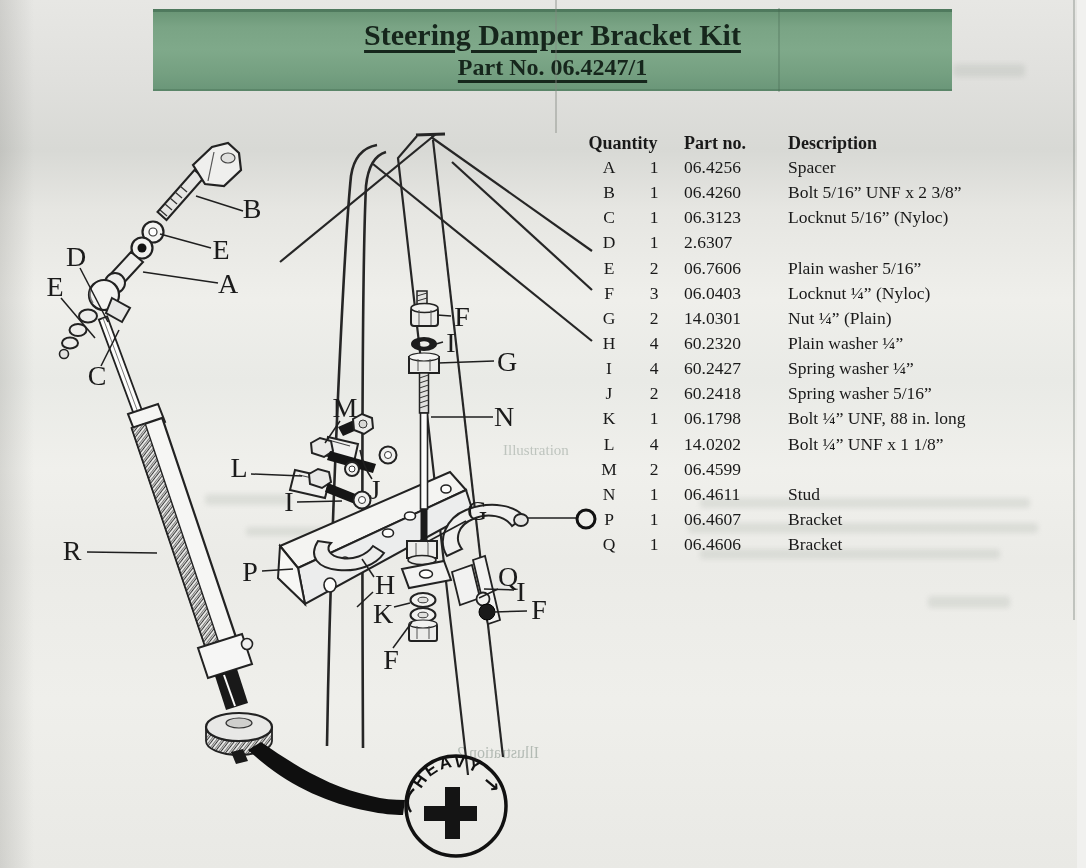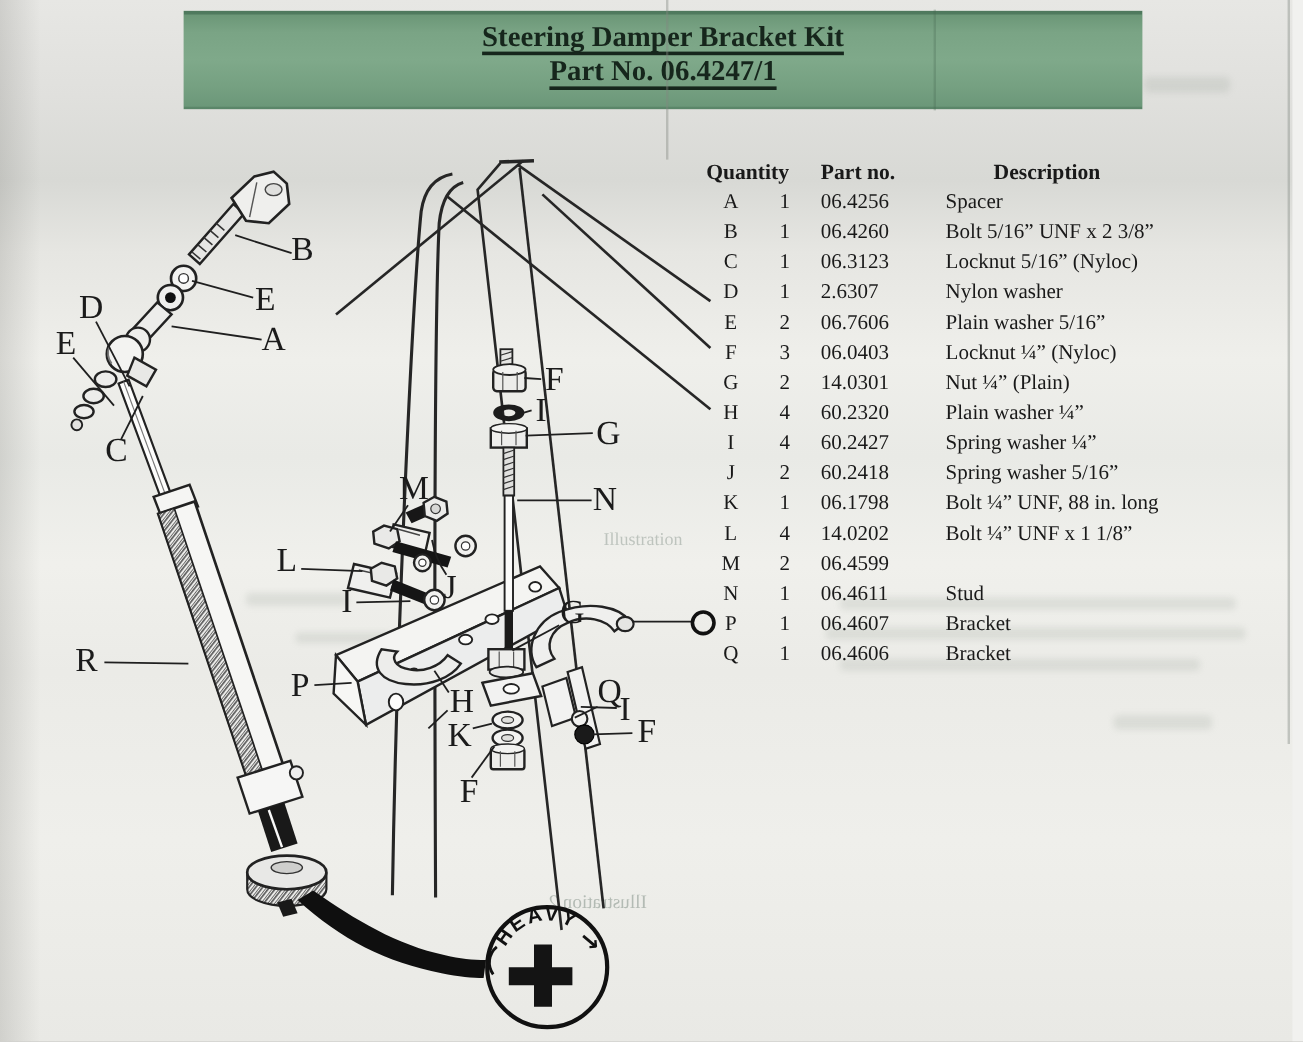--- a/index.html
+++ b/index.html
@@ -11,30 +11,30 @@
       linear-gradient(180deg,#e7e7e4 0px,#e0e0dd 80px,#d8d9d5 150px,#e6e6e2 210px,
         #efefeb 300px,#e9eae6 380px,#f0f0ec 470px,#ebebe7 560px,#efefeb 700px,#e9e9e5 868px);
   }
   
   .banner{
     position:absolute;left:153px;top:9px;width:799px;height:82px;z-index:5;
     background:linear-gradient(180deg,#689474 0%,#7aa485 22%,#7fa98a 50%,#75a081 78%,#6a9678 100%);
     box-shadow:inset 0 3px 0 rgba(38,76,54,.38), inset 0 -2px 0 rgba(44,82,60,.25);
     text-align:center;color:#16261c;
   }
-  .banner .line1{margin:9px 0 2px 0;font-size:24px;font-weight:bold;
+  .banner .line1{margin:9px 0 2px 0;font-size:30px;font-weight:bold;
     text-decoration:underline;text-decoration-thickness:2.5px;text-underline-offset:5px;}
   .banner .line2{margin:0;font-size:24px;font-weight:bold;
     text-decoration:underline;text-decoration-thickness:2.5px;text-underline-offset:5px;}
   
   .parts-table{position:absolute;left:578px;top:131px;width:505px;z-index:3;color:#191919;}
   .t-head{display:flex;height:24px;align-items:center;font-weight:bold;font-size:18px;}
   .h-qty{width:90px;text-align:center;}
   .h-part{width:116px;box-sizing:border-box;padding-left:16px;}
-  .h-desc{flex:1;padding-left:4px;margin-left:40px;}
+  .h-desc{flex:1;padding-left:4px;}
   .t-row{display:flex;height:25.15px;align-items:center;font-size:17.5px;}
   .t-key{width:62px;text-align:center;}
   .t-qty{width:28px;text-align:center;}
   .t-part{width:116px;box-sizing:border-box;padding-left:16px;}
   .t-desc{flex:1;padding-left:4px;white-space:nowrap;}
   
   #diagram-labels{position:absolute;inset:0;z-index:3;pointer-events:none;}
   .dlabel{position:absolute;transform:translate(-50%,-50%);font-size:28px;color:#1b1b1b;
     font-family:"Liberation Serif","DejaVu Serif",serif;}
   
@@ -307,21 +307,20 @@
         <div class="t-row">
           <span class="t-key">C</span>
           <span class="t-qty">1</span>
           <span class="t-part">06.3123</span>
           <span class="t-desc">Locknut 5/16” (Nyloc)</span>
         </div>
         <div class="t-row">
           <span class="t-key">D</span>
           <span class="t-qty">1</span>
           <span class="t-part">2.6307</span>
-          <span class="t-desc">Nylon washer</span>
         </div>
         <div class="t-row">
           <span class="t-key">E</span>
           <span class="t-qty">2</span>
           <span class="t-part">06.7606</span>
           <span class="t-desc">Plain washer 5/16”</span>
         </div>
         <div class="t-row">
           <span class="t-key">F</span>
           <span class="t-qty">3</span>

